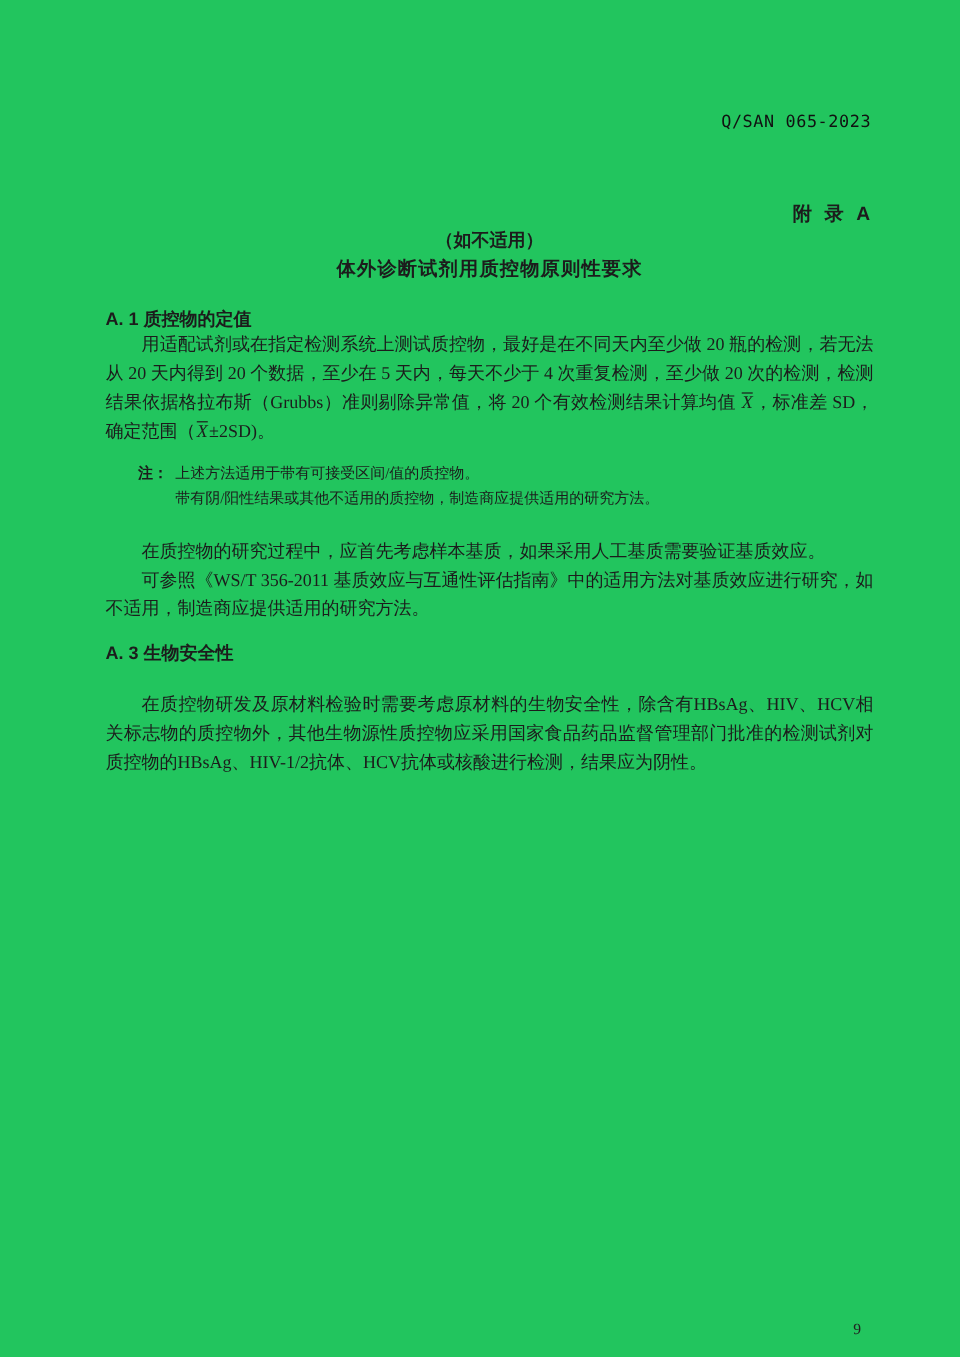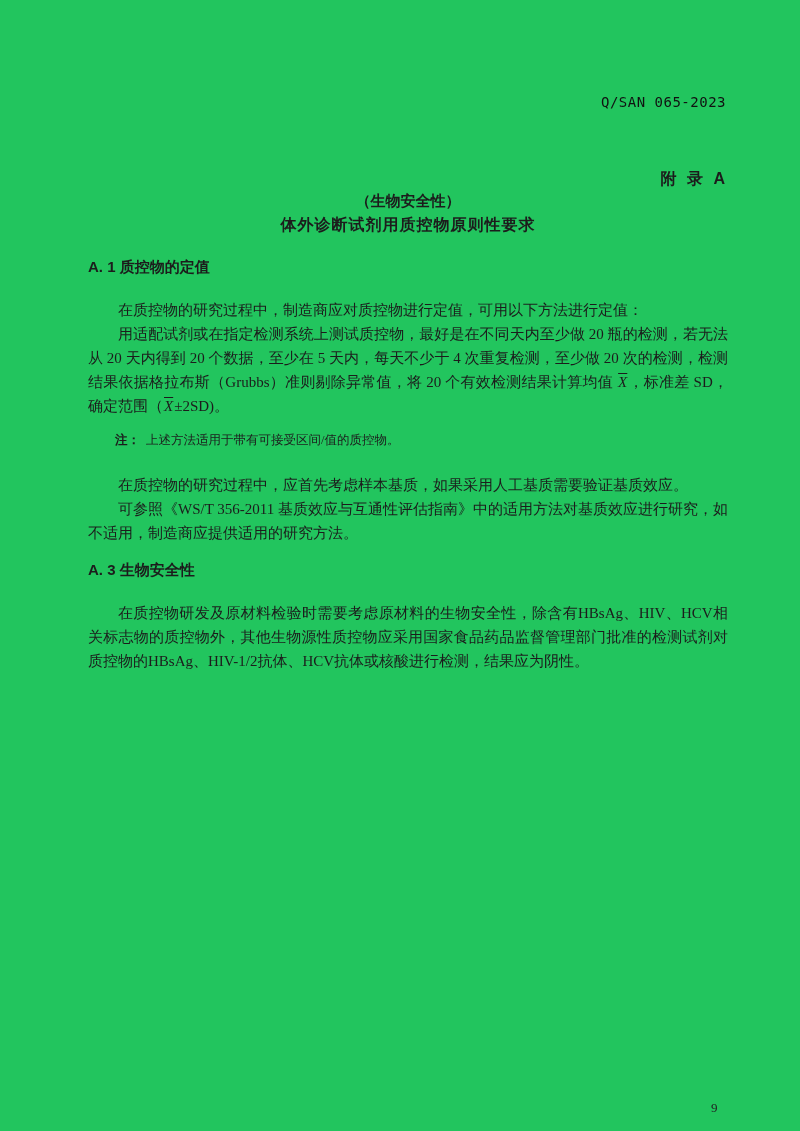--- a/index.html
+++ b/index.html
@@ -105,31 +105,31 @@
 
 <div class="page">
 
   <header class="doc-header">
     <span>Q/SAN 065-2023</span>
   </header>
 
   <div class="content">
 
     <h1 class="title-appendix">附 录 A</h1>
-    <h2 class="title-type">（生物安全性）</h2>
+    <h2 class="title-type">（如不适用）</h2>
     <h2 class="title-subject">体外诊断试剂用质控物原则性要求</h2>
 
     <section class="sec sec-a1">
       <h3 class="sec-heading">A. 1 质控物的定值</h3>
-      <p class="body-text indent first-para">在质控物的研究过程中，制造商应对质控物进行定值，可用以下方法进行定值：</p>
       <p class="body-text indent"><span>用适配试剂或在指定检测系统上测试质控物，最好是在不同天内至少做 20 瓶的检测，若无法从 20 天内得到 20 个数据，至少在 5 天内，每天不少于 4 次重复检测，至少做 20 次的检测，检测结果依据格拉布斯（Grubbs）准则剔除异常值，将 20 个有效检测结果计算均值 </span><span class="xbar">X</span><span>，标准差 SD，确定范围（</span><span class="xbar">X</span><span>±2SD)。</span></p>
       <div class="note">
         <span class="note-label">注：</span>
         <div class="note-body">
           <div class="note-line">上述方法适用于带有可接受区间/值的质控物。</div>
+          <div class="note-line">带有阴/阳性结果或其他不适用的质控物，制造商应提供适用的研究方法。</div>
         </div>
       </div>
     </section>
 
     <section class="sec sec-a2">
       <p class="body-text indent first-para">在质控物的研究过程中，应首先考虑样本基质，如果采用人工基质需要验证基质效应。</p>
       <p class="body-text indent">可参照《WS/T 356-2011 基质效应与互通性评估指南》中的适用方法对基质效应进行研究，如不适用，制造商应提供适用的研究方法。</p>
     </section>
 
     <section class="sec sec-a3">

